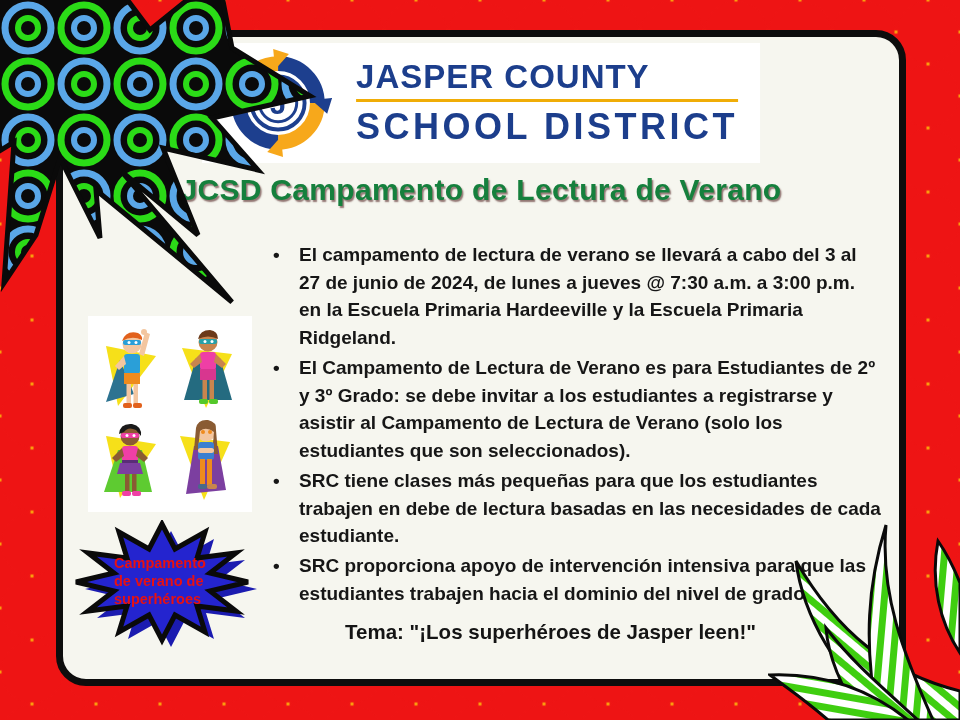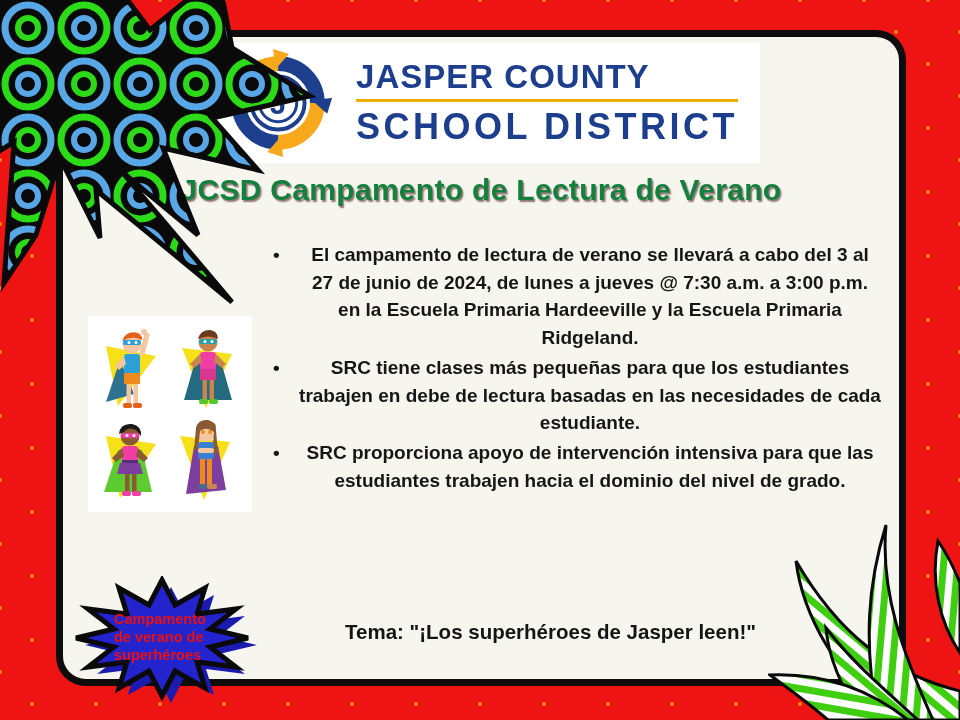--- a/index.html
+++ b/index.html
@@ -30,30 +30,30 @@
   .logo-line2{font-size:36px;font-weight:600;color:#1c3e8c;letter-spacing:3.5px;white-space:nowrap;}
   
   .slide-title{
     position:absolute;left:0;right:0;top:136px;text-align:center;
     font-size:30px;font-weight:800;color:#15803d;letter-spacing:.3px;
     text-shadow:1.5px 2px 1.5px rgba(60,10,10,.55);
   }
   
   .bullets{
     position:absolute;left:206px;top:204px;width:612px;margin:0;padding:0;
-    list-style:none;color:#161616;font-size:19px;font-weight:700;line-height:1.46;text-align:center;
+    list-style:none;color:#161616;font-size:19px;font-weight:700;line-height:1.46;
   }
   .bullets li{position:relative;padding-left:30px;margin:0 0 2px 0;}
   .bullets li::before{content:"•";position:absolute;left:4px;top:0;}
   
   .theme{position:absolute;left:282px;top:580px;color:#141414;font-weight:700;font-size:20.5px;line-height:1.45;}
   .theme .l2{padding-left:72px;}
   
   .kids-box{position:absolute;left:88px;top:316px;width:164px;height:196px;background:#ffffff;z-index:2;}
-  .burst-box{position:absolute;left:74px;top:576px;width:196px;height:136px;z-index:2;}
+  .burst-box{position:absolute;left:74px;top:520px;width:196px;height:136px;z-index:2;}
   .star-tl{position:absolute;left:0;top:0;z-index:3;}
   .spikes-br{position:absolute;right:0;bottom:0;z-index:3;}
   svg{display:block;}
   .burst-text{font-family:"Liberation Sans",sans-serif;font-size:14.5px;font-weight:700;fill:#e81111;}
   .logo-j{font-family:"Liberation Sans",sans-serif;font-size:30px;font-weight:800;fill:#1c3e8c;}
 </style>
 </head>
 <body>
 
 <div class="panel">
@@ -77,20 +77,21 @@
       <span class="logo-line1">JASPER COUNTY</span>
       <span class="logo-rule"></span>
       <span class="logo-line2">SCHOOL DISTRICT</span>
     </div>
   </div>
 
   <div class="slide-title">JCSD Campamento de Lectura de Verano</div>
 
   <ul class="bullets">
     <li>El campamento de lectura de verano se llevará a cabo del 3 al 27 de junio de 2024, de lunes a jueves @ 7:30 a.m. a 3:00 p.m. en la Escuela Primaria Hardeeville y la Escuela Primaria Ridgeland.</li>
+    <li>El Campamento de Lectura de Verano es para Estudiantes de 2º y 3º Grado: se debe invitar a los estudiantes a registrarse y asistir al Campamento de Lectura de Verano (solo los estudiantes que son seleccionados).</li>
     <li>SRC tiene clases más pequeñas para que los estudiantes trabajen en debe de lectura basadas en las necesidades de cada estudiante.</li>
     <li>SRC proporciona apoyo de intervención intensiva para que las estudiantes trabajen hacia el dominio del nivel de grado.</li>
   </ul>
 
   <div class="theme">
     <div class="l1">Tema: "¡Los superhéroes de Jasper leen!"</div>
   </div>
 </div>
 
 <div class="kids-box">

